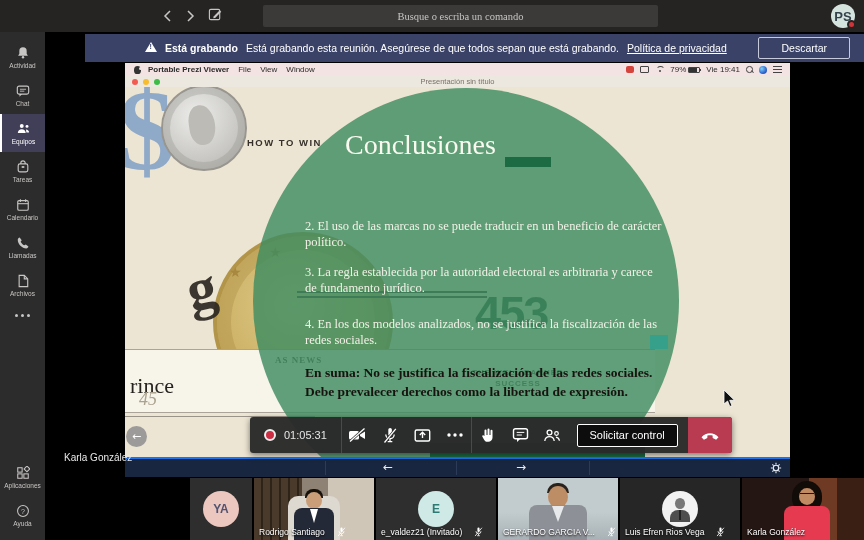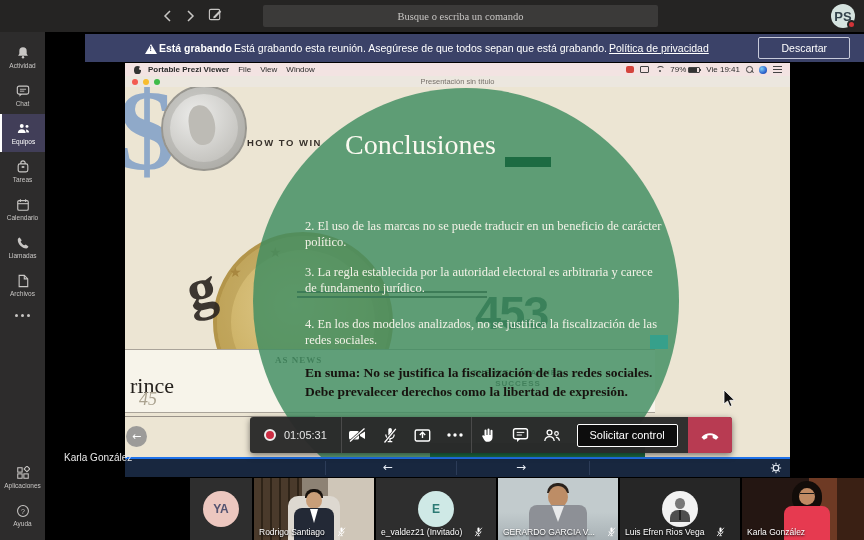--- a/index.html
+++ b/index.html
@@ -10,21 +10,21 @@
   .topbar { position:absolute; left:0; top:0; width:864px; height:32px; background:#252423; display:flex; align-items:center; }
   .nav-chevrons { position:absolute; left:163px; top:0; height:32px; display:flex; align-items:center; gap:14px; color:#c8c6c4; }
   .compose { position:absolute; left:208px; top:7px; color:#c8c6c4; }
   .search { position:absolute; left:235px; top:5px; width:395px; height:22px; background:#3b3a39; border:none; border-radius:2px; color:#c8c6c4; font-size:10.5px; text-align:center; font-family:Liberation Serif, serif;margin-left:28px; }
   .search::placeholder { color:#c8c6c4; }
   .me-avatar { position:absolute; right:9px; top:4px; width:24px; height:24px; border-radius:50%; background:#d5e3df; color:#34434b; font-size:13px; font-weight:bold; display:flex; align-items:center; justify-content:center; }
   .me-status { position:absolute; right:8px; top:20px; width:9px; height:9px; border-radius:50%; background:#d13438; border:2px solid #252423; }
 
   
   .banner { position:absolute; left:85px; top:34px; width:779px; height:28px; background:#3b4268; display:flex; align-items:center; color:#fff; font-size:10.5px; }
-  .banner-inner { margin-left:60px; display:flex; align-items:flex-end; gap:2px; white-space:nowrap; }
+  .banner-inner { margin-left:60px; display:flex; align-items:flex-start; gap:8px; white-space:nowrap; }
   .warn-tri { width:0; height:0; border-left:6px solid transparent; border-right:6px solid transparent; border-bottom:10px solid #fff; position:relative; }
   .warn-tri::after { content:"!"; position:absolute; left:-1.5px; top:1px; font-size:7px; color:#3b4268; font-weight:bold; }
   .banner b { font-weight:bold; }
   .banner a { color:#fff; text-decoration:underline; cursor:pointer; }
   .dismiss-btn { position:absolute; right:14px; top:3px; height:22px; padding:0 22px; background:transparent; border:1px solid #c7cada; color:#fff; font-size:10.5px; display:flex; align-items:center; border-radius:2px; cursor:pointer; }
 
   
   .rail { position:absolute; left:0; top:32px; width:45px; height:508px; background:#2d2c2c; color:#c8c6c4; }
   .rail-item { width:45px; height:38px; display:flex; flex-direction:column; align-items:center; justify-content:center; gap:2px; cursor:pointer; }
   .rail-item .lbl { font-size:6.5px; color:#c8c6c4; }

